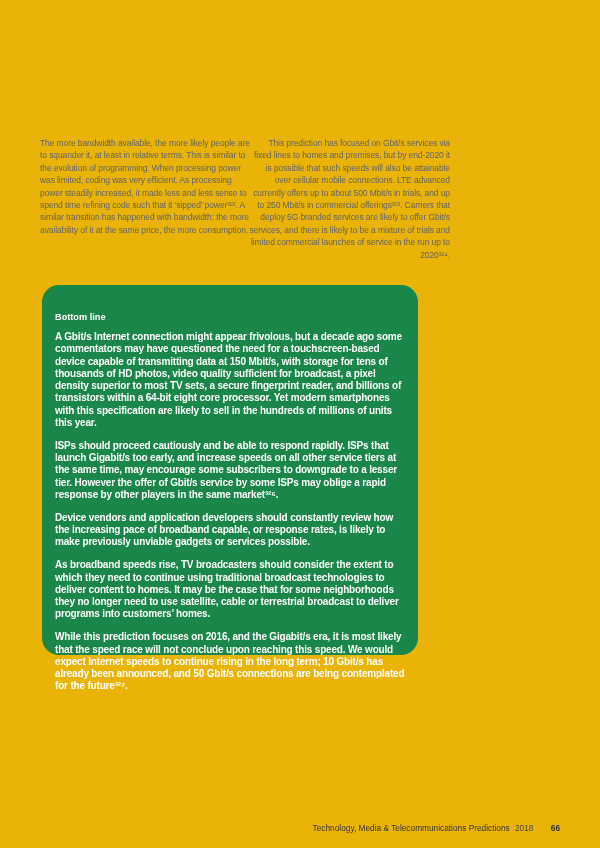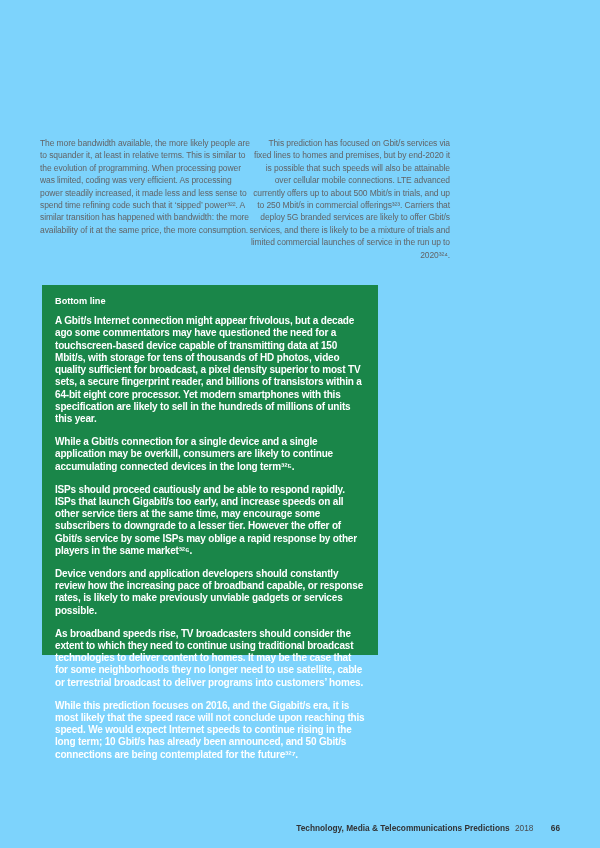--- a/index.html
+++ b/index.html
@@ -5,21 +5,21 @@
   html, body {
     margin: 0;
     padding: 0;
     background: #e9e9e9;
     font-family: "Liberation Sans", sans-serif;
   }
   .page {
     position: relative;
     width: 600px;
     height: 848px;
-    background: #7dd3fc;
+    background: #eab308;
     overflow: hidden;
     box-shadow: 0 0 2px rgba(0,0,0,.25);
   }
   
   .col {
     position: absolute;
     top: 137px;
     font-size: 8.5px;
     line-height: 12.4px;
     letter-spacing: -0.1px;
@@ -27,26 +27,27 @@
     text-align: left;
   }
   .col-left  { left: 40px;  width: 212px; }
   .col-right { left: 249px; width: 201px; text-align: right; }
 
   
   .bottom-box {
     position: absolute;
     left: 42px;
     top: 285px;
-    width: 336px;
+    width: 376px;
     height: 370px;
     background: #1a8649;
     box-sizing: border-box;
-    padding: 11px 13px 10px 13px;
+    padding: 27px 13px 10px 13px;
     color: #ffffff;
+    border-radius: 17px;
   }
   .bottom-box .box-title {
     font-size: 9.2px;
     font-weight: bold;
     margin: 0 0 9px 0;
     letter-spacing: 0;
   }
   .bottom-box p {
     font-size: 10px;
     font-weight: bold;
@@ -59,37 +60,36 @@
   
   .footer {
     position: absolute;
     right: 40px;
     top: 823px;
     font-size: 8.3px;
     color: #3c3d40;
     white-space: nowrap;
     text-align: right;
   }
-  .footer .f-title { font-weight: bold; color: #323336; }
+  .footer .f-title { font-weight: normal; color: #323336; }
   .footer .f-year  { font-weight: normal; color: #4a4b4e; margin-left: 3px; }
   .footer .f-page  { font-weight: bold; color: #323336; margin-left: 15px; }
 </style>
 </head>
 <body>
 
 <div class="page">
 
   <div class="col col-left">The more bandwidth available, the more likely people are to squander it, at least in relative terms. This is similar to the evolution of programming. When processing power was limited, coding was very efficient. As processing power steadily increased, it made less and less sense to spend time refining code such that it ‘sipped’ power³²². A similar transition has happened with bandwidth: the more availability of it at the same price, the more consumption.</div>
 
   <div class="col col-right">This prediction has focused on Gbit/s services via fixed lines to homes and premises, but by end-2020 it is possible that such speeds will also be attainable over cellular mobile connections. LTE advanced currently offers up to about 500 Mbit/s in trials, and up to 250 Mbit/s in commercial offerings³²³. Carriers that deploy 5G branded services are likely to offer Gbit/s services, and there is likely to be a mixture of trials and limited commercial launches of service in the run up to 2020³²⁴.</div>
 
   <div class="bottom-box" style="background: rgb(26, 134, 73); color: rgb(255, 255, 255);">
     <div class="box-title">Bottom line</div>
     <p>A Gbit/s Internet connection might appear frivolous, but a decade ago some commentators may have questioned the need for a touchscreen-based device capable of transmitting data at 150 Mbit/s, with storage for tens of thousands of HD photos, video quality sufficient for broadcast, a pixel density superior to most TV sets, a secure fingerprint reader, and billions of transistors within a 64-bit eight core processor. Yet modern smartphones with this specification are likely to sell in the hundreds of millions of units this year.</p>
-    <p>While a Gbit/s connection for a single device and a single application may be overkill, consumers are likely to continue accumulating connected devices in the long term³²⁵.</p>
     <p>ISPs should proceed cautiously and be able to respond rapidly. ISPs that launch Gigabit/s too early, and increase speeds on all other service tiers at the same time, may encourage some subscribers to downgrade to a lesser tier. However the offer of Gbit/s service by some ISPs may oblige a rapid response by other players in the same market³²⁶.</p>
     <p>Device vendors and application developers should constantly review how the increasing pace of broadband capable, or response rates, is likely to make previously unviable gadgets or services possible.</p>
     <p>As broadband speeds rise, TV broadcasters should consider the extent to which they need to continue using traditional broadcast technologies to deliver content to homes. It may be the case that for some neighborhoods they no longer need to use satellite, cable or terrestrial broadcast to deliver programs into customers’ homes.</p>
     <p>While this prediction focuses on 2016, and the Gigabit/s era, it is most likely that the speed race will not conclude upon reaching this speed. We would expect Internet speeds to continue rising in the long term; 10 Gbit/s has already been announced, and 50 Gbit/s connections are being contemplated for the future³²⁷.</p>
   </div>
 
   <div class="footer">
     <span class="f-title">Technology, Media &amp; Telecommunications Predictions</span>
     <span class="f-year">2018</span>
     <span class="f-page">66</span>

